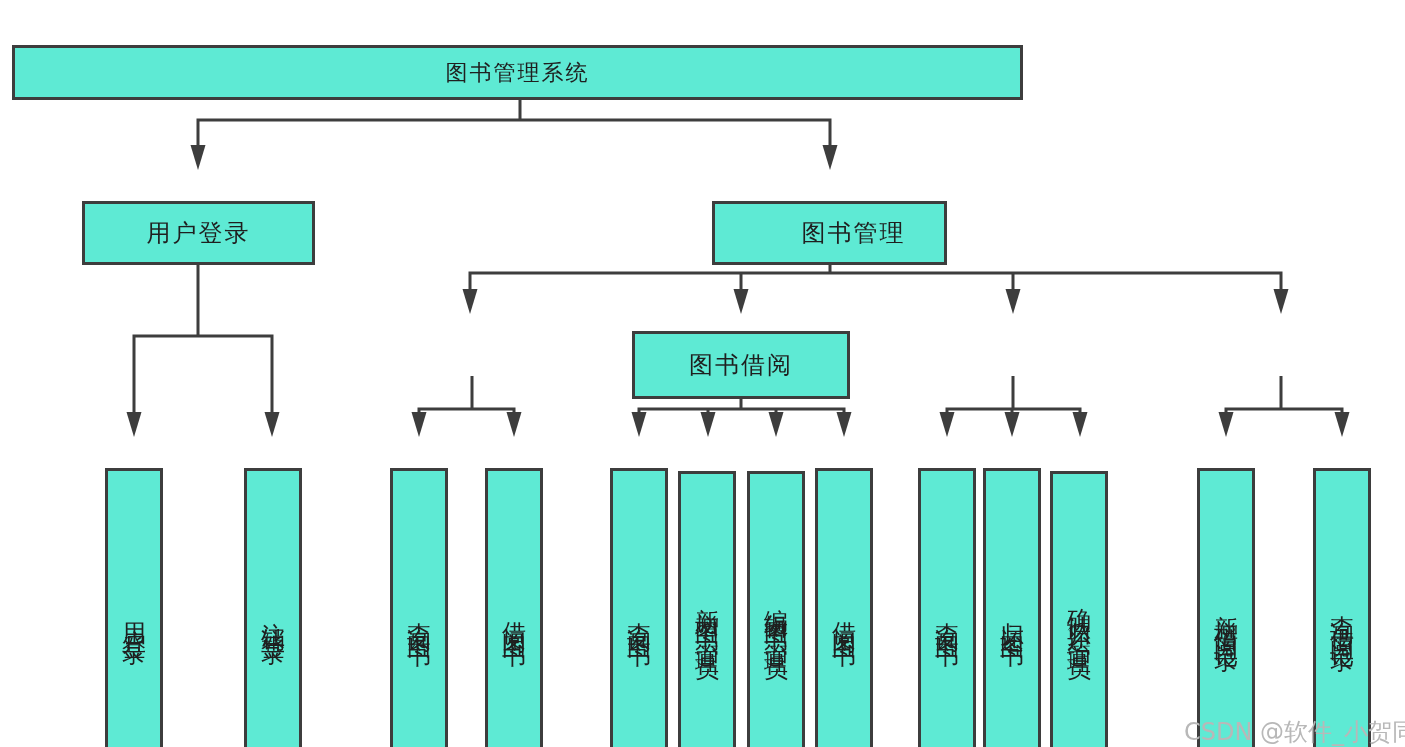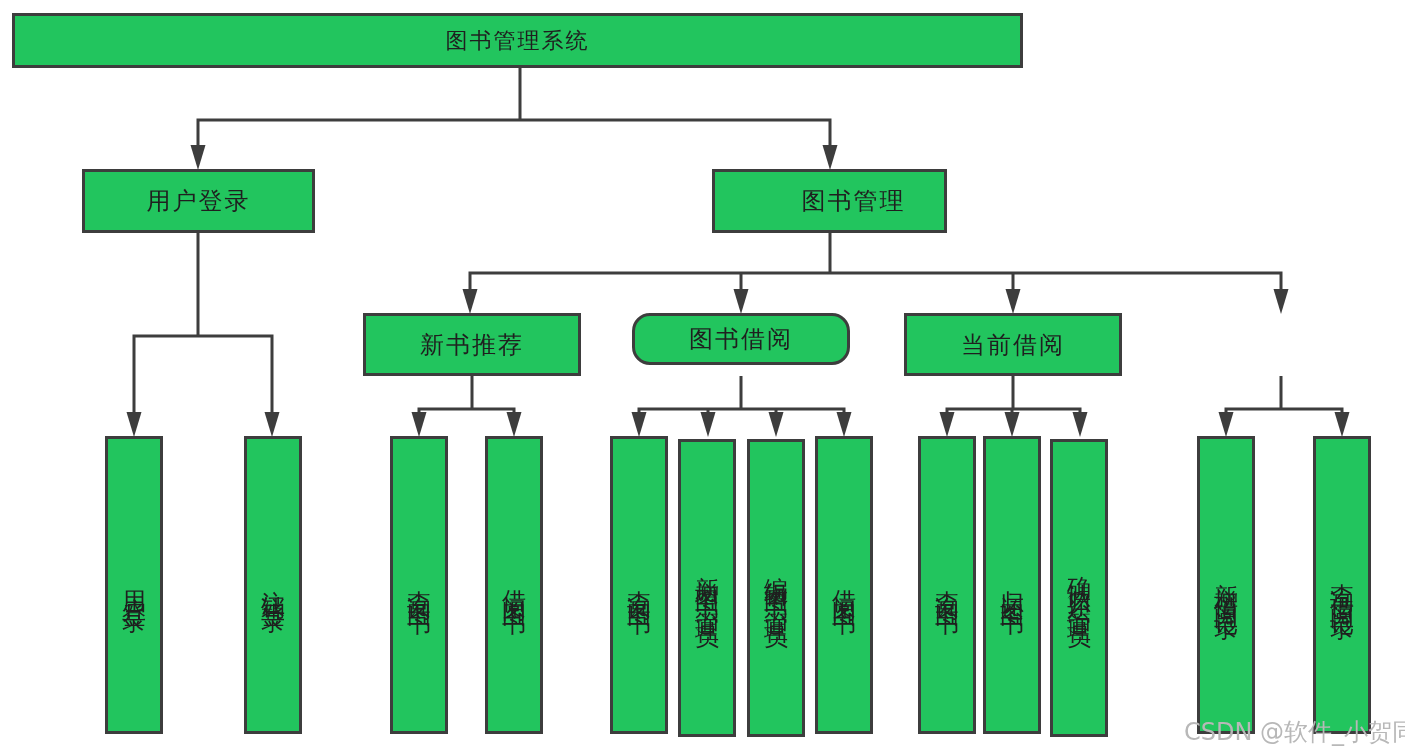--- a/index.html
+++ b/index.html
@@ -7,23 +7,24 @@
   body { background:#fff; }
   .canvas {
     position:relative; width:1405px; height:747px;
     background:var(--bg);
     font-family:"DejaVu Sans","Liberation Sans",sans-serif;
     overflow:hidden;
   }
   svg.wires { position:absolute; left:0; top:0; color:var(--line); }
   .node {
     position:absolute; box-sizing:border-box;
-    border:3px solid var(--line); background:#22c55e; color:var(--text);
+    border:3px solid var(--line); background:#5eead4; color:var(--text);
     display:flex; align-items:center; justify-content:center;
     text-align:center;
+    margin-top:32px;
   }
   .h   { font-size:24px; letter-spacing:2px; }
   .root{ font-size:22px; }
   .v {
     writing-mode:vertical-rl; text-orientation:mixed;
     font-size:24px; letter-spacing:7px; line-height:1;
   }
   .watermark {
     position:absolute; left:1184px; top:716px; width:215px;
     color:var(--wm); font-size:24px; white-space:nowrap; letter-spacing:0px;
@@ -76,23 +77,21 @@
         <path d="M1218.5 412 h15 L1226 437 Z"></path>
       <path d="M1334.5 412 h15 L1342 437 Z"></path>
     </g>
   </svg>
 
   <div class="node h root" style="left:12px; top:13px; width:1011px; height:55px;">图书管理系统</div>
 
   <div class="node h" style="left:82px; top:169px; width:233px; height:64px;">用户登录</div>
   <div class="node h" style="left:712px; top:169px; width:235px; height:64px;padding-left:48px;">图书管理</div>
 
-  <div class="node h" style="left:363px; top:313px; width:218px; height:63px;">新书推荐</div>
-  <div class="node h" style="left:632px; top:313px; width:218px; height:52px;border-radius:18px;">图书借阅</div>
-  <div class="node h" style="left:904px; top:313px; width:218px; height:63px;">当前借阅</div>
+  <div class="node h" style="left:632px; top:299px; width:218px; height:68px;">图书借阅</div>
 
   <div class="node v" style="left:105px; top:436px; width:58px; height:298px;">用户登录</div>
   <div class="node v" style="left:244px; top:436px; width:58px; height:298px;">注销登录</div>
 
   <div class="node v" style="left:390px; top:436px; width:58px; height:298px;">查询图书</div>
   <div class="node v" style="left:485px; top:436px; width:58px; height:298px;">借阅图书</div>
 
   <div class="node v" style="left:610px; top:436px; width:58px; height:298px;">查询图书</div>
   <div class="node v" style="left:678px; top:439px; width:58px; height:298px;">新增图书（管理员）</div>
   <div class="node v" style="left:747px; top:439px; width:58px; height:298px;">编辑图书（管理员）</div>

